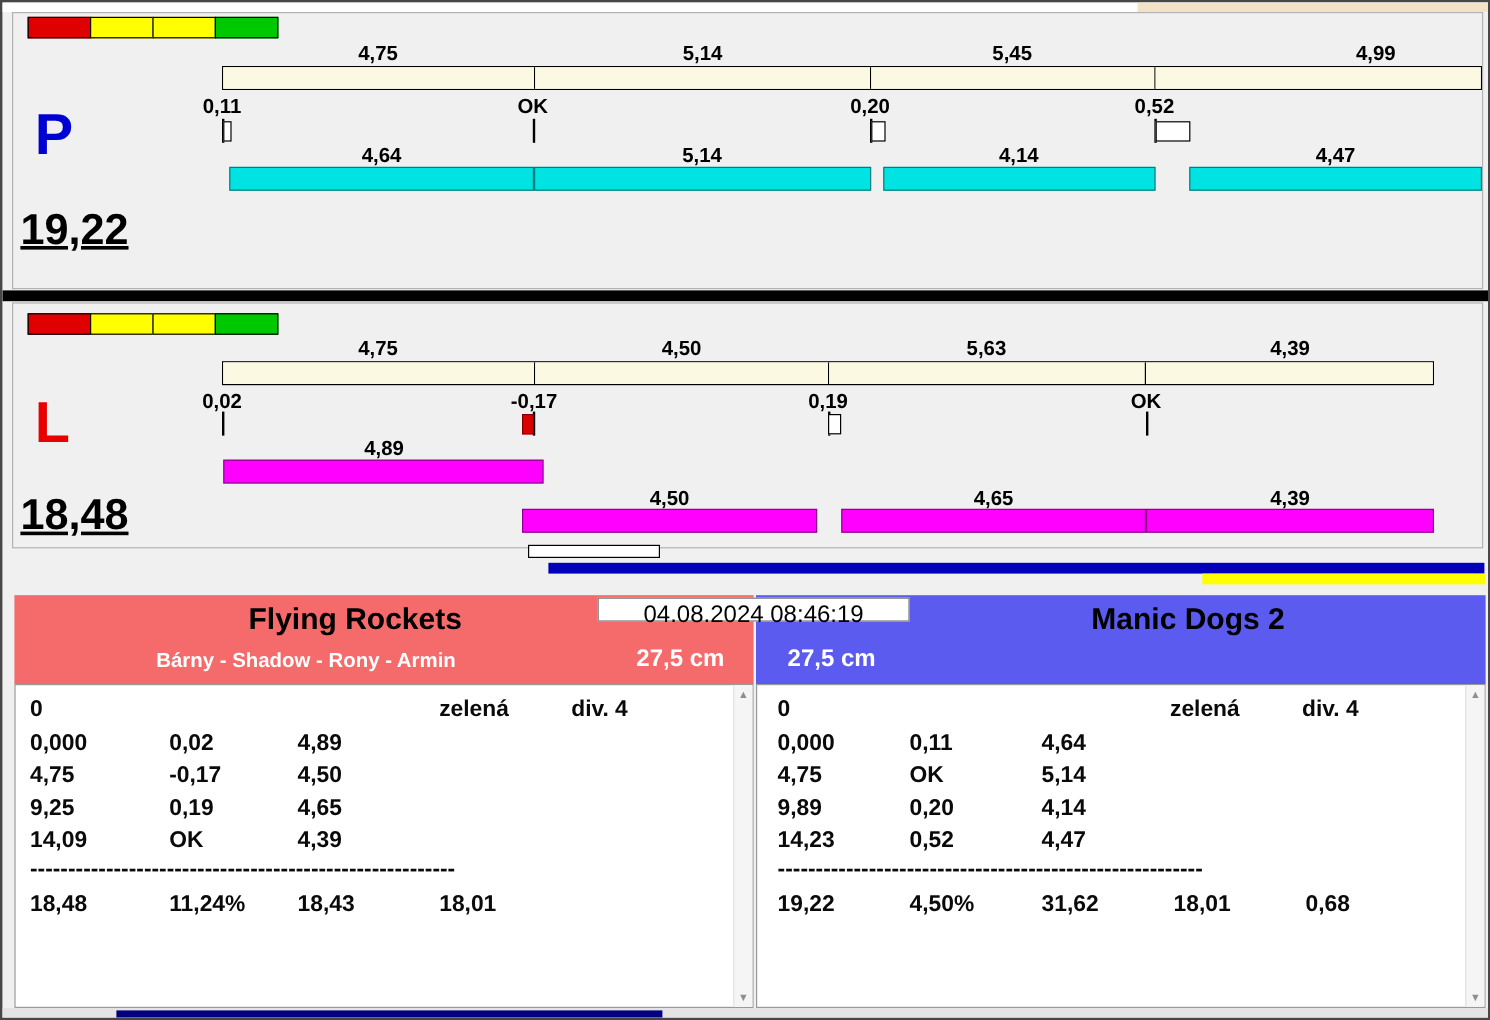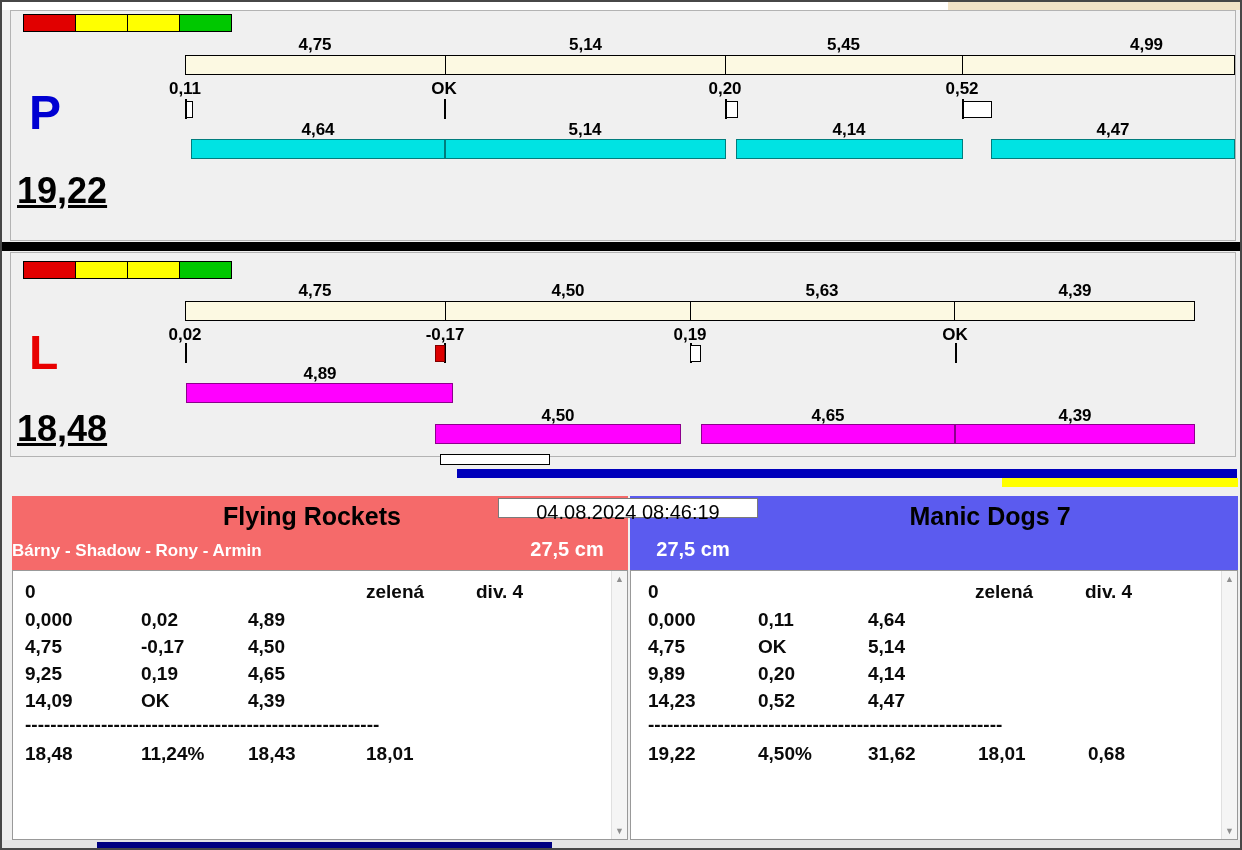--- a/index.html
+++ b/index.html
@@ -27,21 +27,21 @@
   .run-bar { position:absolute; height:20px; border:1px solid rgba(0,0,0,0.45); }
   .lane-letter { position:absolute; font-size:48px; font-weight:bold; line-height:1; }
   .lane-total { position:absolute; font-size:36px; font-weight:bold; color:#000;
                 text-decoration:underline; line-height:1.1; }
 
   
   .team-header { position:absolute; height:74px; top:494px; }
   .team-title { position:absolute; font-size:25px; font-weight:bold; color:#000;
                 text-align:center; white-space:nowrap; }
   .team-lineup { position:absolute; font-size:17px; font-weight:bold; color:#fff;
-                 text-align:left; white-space:nowrap; }
+                 text-align:center; white-space:nowrap; }
   .jump-height { position:absolute; font-size:20px; font-weight:bold; color:#fff;
                  text-align:center; white-space:nowrap; }
   .timestamp { position:absolute; background:#fff; border:1px solid #7a7a7a;
                font-size:20px; color:#000; text-align:center; line-height:27px; z-index:5; }
   .results { position:absolute; background:#fff; border:1px solid #999; }
   .cell { position:absolute; font-size:19px; font-weight:bold; color:#0a0a0a;
           white-space:nowrap; }
   .scrollbar { position:absolute; right:0; top:0; bottom:0; width:16px;
                background:#f5f5f5; border-left:1px solid #e0e0e0; }
   .scroll-btn { position:absolute; left:0; width:100%; height:16px; color:#8f8f8f;
@@ -152,27 +152,27 @@
 
     <div class="lane-letter" style="left: 18px; top: 76px; color: rgb(232, 0, 0);">L</div>
     <div class="lane-total" style="left:6px;top:156px">18,48</div>
   </section>
 
   <div class="abs" style="left:438px;top:452px;width:110px;height:11px;background:#fff;border:1px solid #000;z-index:4"></div>
   <div class="abs" style="left: 455px; top: 467px; width: 780px; height: 9px; background-color: rgb(0, 0, 187);"></div>
   <div class="abs" style="left: 1000px; top: 476px; width: 236px; height: 9px; background-color: rgb(255, 255, 0);"></div>
 
   <div class="team-header" style="left: 10px; width: 616px; background-color: rgb(245, 106, 106);">
-    <div class="team-title" style="left:16px;top:6px;width:568px">Flying Rockets</div>
+    <div class="team-title" style="left:0;top:6px;width:568px">Flying Rockets</div>
     <div class="team-lineup" style="left:0;top:45px;width:486px">Bárny - Shadow - Rony - Armin</div>
     <div class="jump-height" style="left:498px;top:42px;width:114px">27,5 cm</div>
   </div>
 
   <div class="team-header" style="left: 628px; width: 608px; background-color: rgb(91, 91, 239);">
-    <div class="team-title" style="left:112px;top:6px;width:496px">Manic Dogs 7</div>
+    <div class="team-title" style="left:112px;top:6px;width:496px">Manic Dogs 2</div>
     <div class="jump-height" style="left:8px;top:42px;width:110px">27,5 cm</div>
   </div>
 
   <div class="timestamp" style="left:496px;top:496px;width:260px;height:20px">04.08.2024 08:46:19</div>
 
   <div class="results" style="left:10px;top:568px;width:616px;height:270px">
     <div class="cell" style="left:12px;top:10px">0</div>
     <div class="cell" style="left:353px;top:10px">zelená</div>
     <div class="cell" style="left:463px;top:10px">div. 4</div>
 

